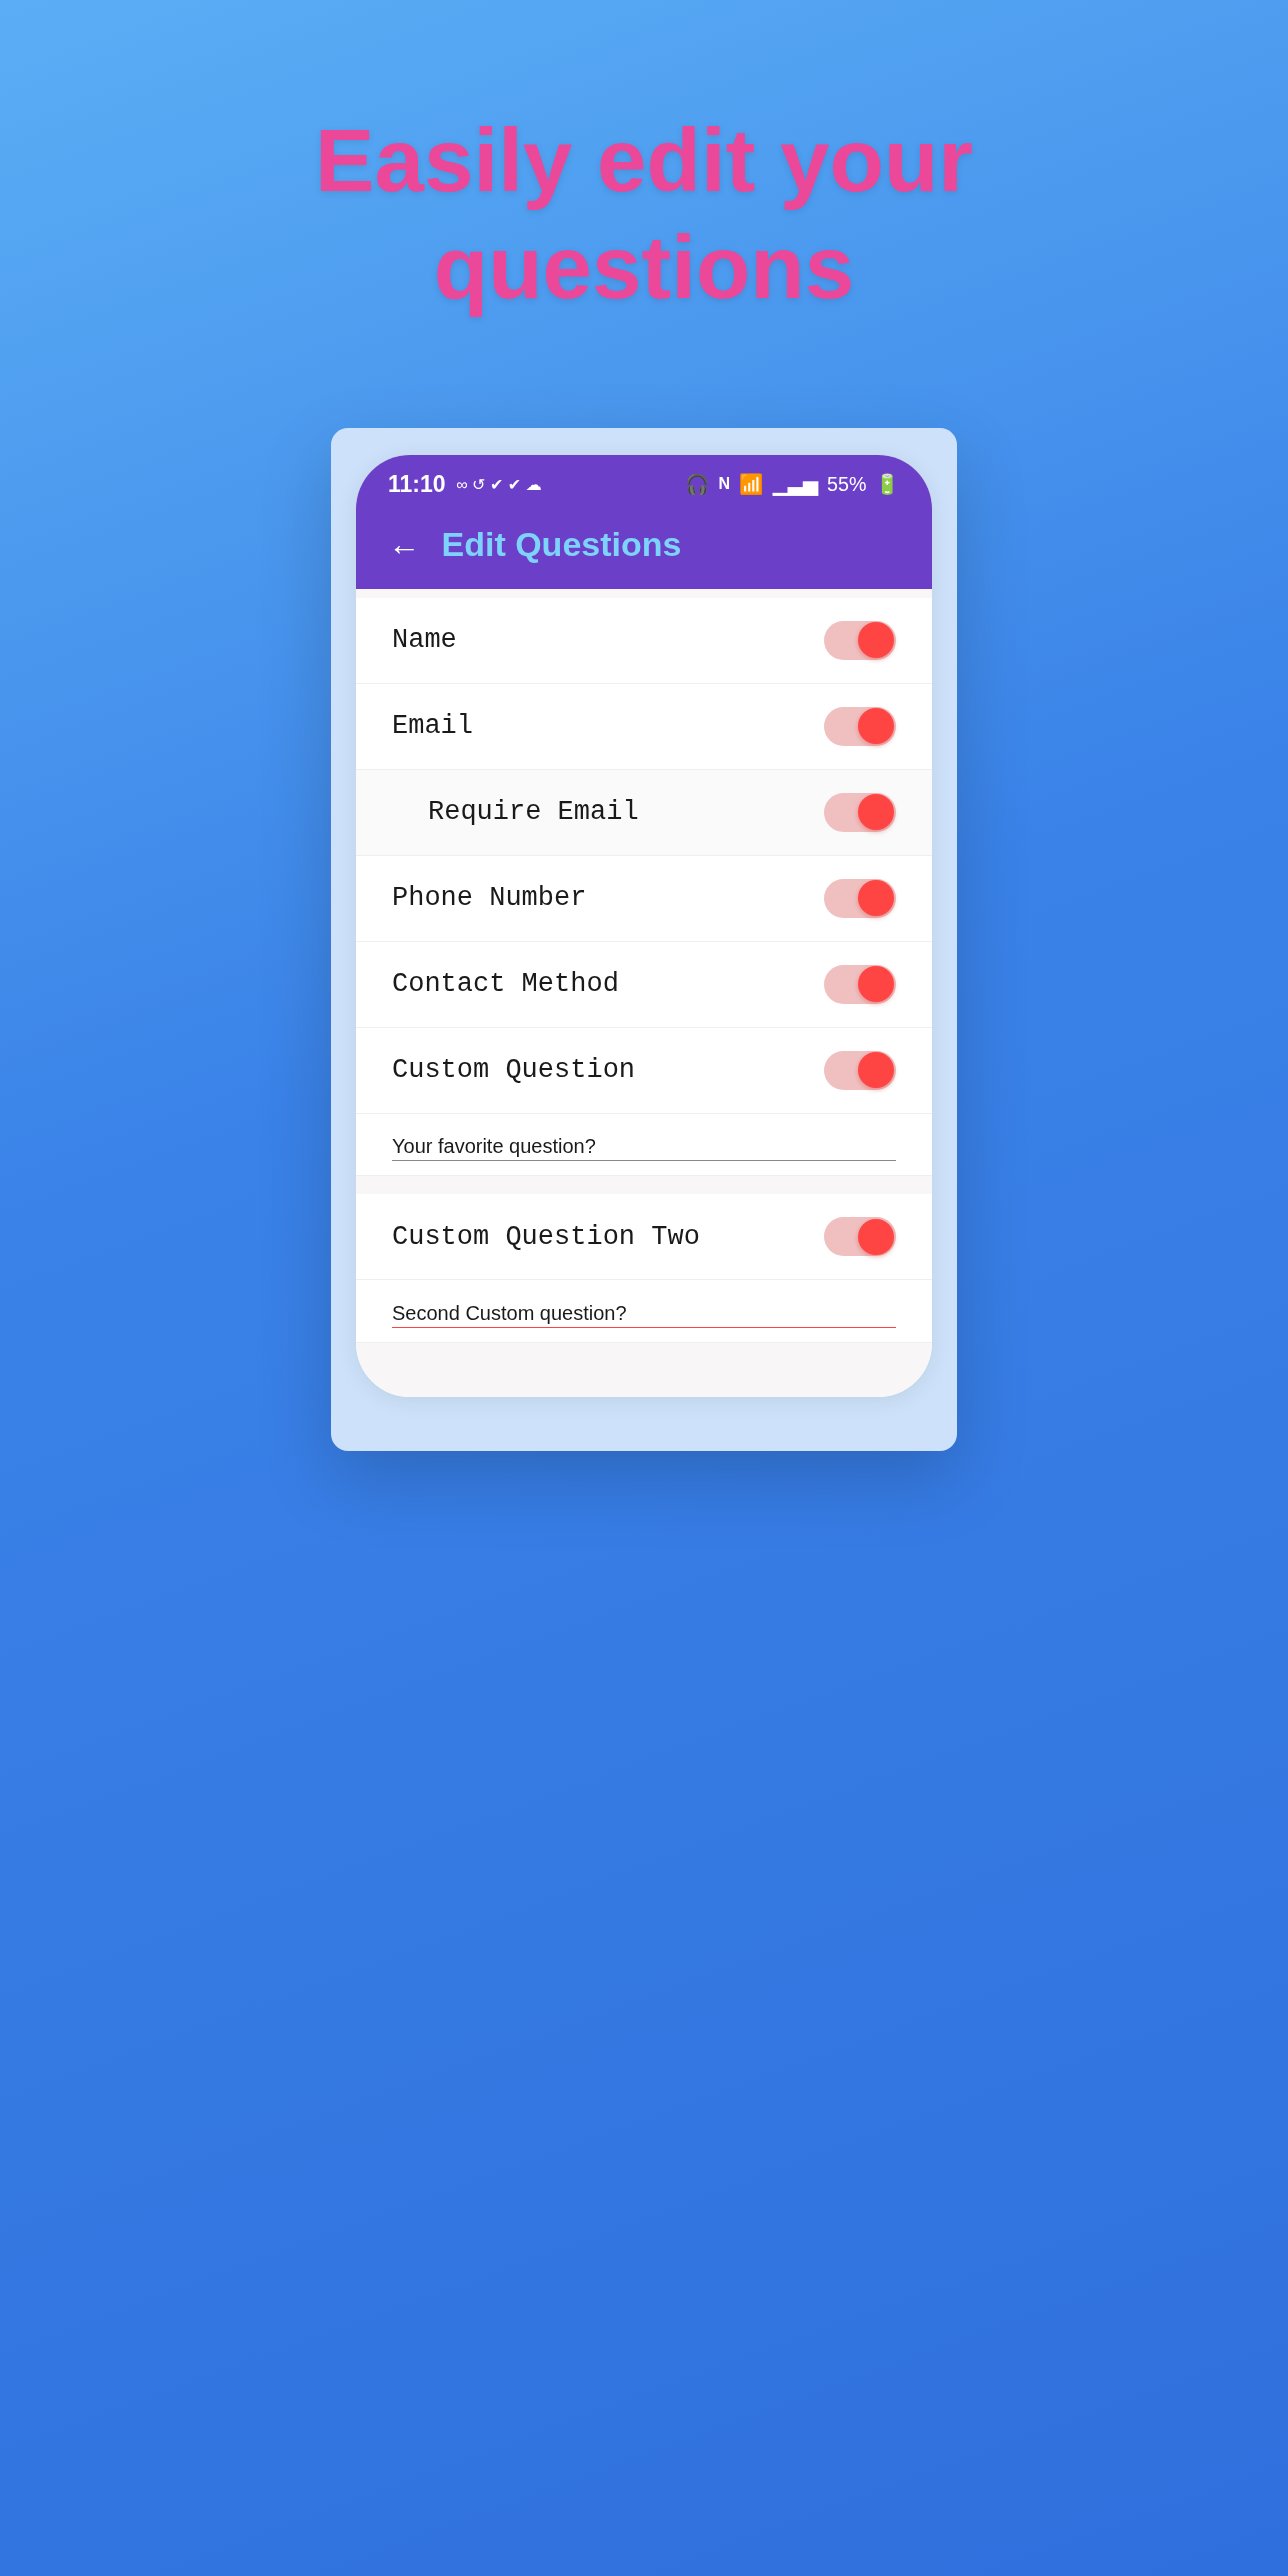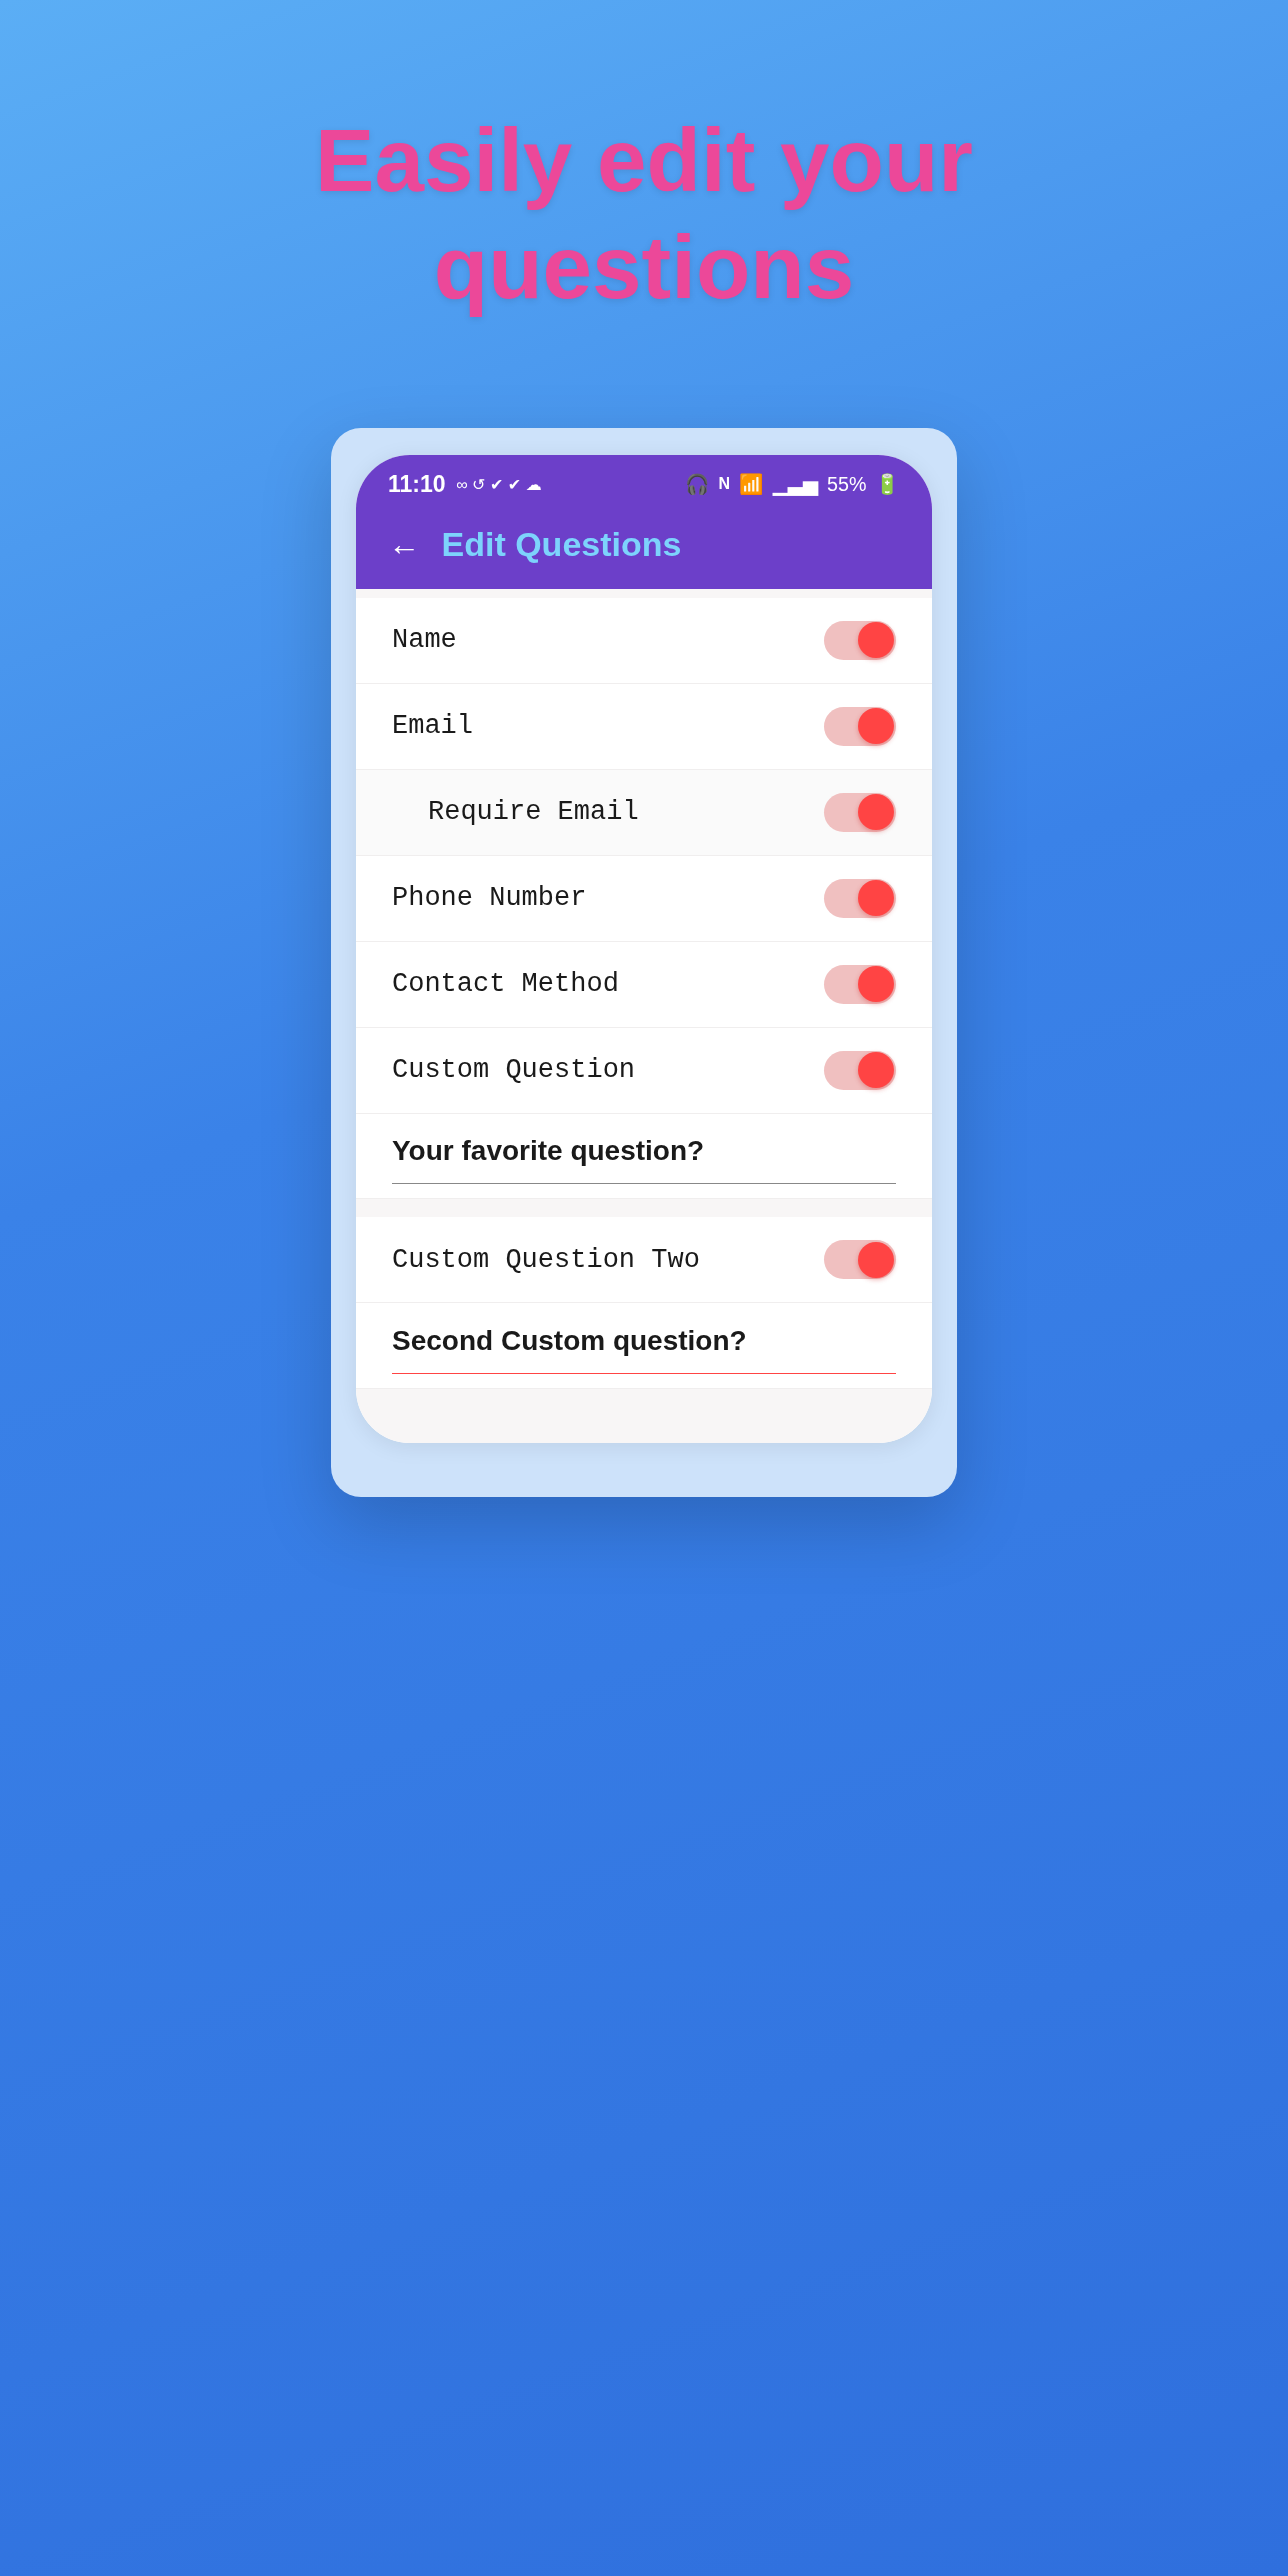--- a/index.html
+++ b/index.html
@@ -23,21 +23,21 @@
       margin-top: 107px;
       line-height: 1.2;
       padding: 0 72px;
       text-shadow: 0 1.8px 7.2px rgba(0,0,0,0.10);
     }
 
     .phone-wrapper {
       margin-top: 107px;
       width: 626px;
       background: #cde2fa;
-      border-radius: 30px;
+      border-radius: 17px;
       padding: 27px 25px 54px 25px;
       box-shadow: 0 27px 72px rgba(0,0,0,0.18);
     }
 
     .phone-inner {
       width: 100%;
       background: #fff;
       border-radius: 54px;
       overflow: hidden;
       box-shadow: 0 3.6px 21.5px rgba(0,0,0,0.08);
@@ -154,28 +154,27 @@
 
     
     .input-row {
       background: #fff;
       padding: 21.5px 36px 14.3px 36px;
       border-bottom: 0.9px solid #f0eeee;
     }
 
     .question-input {
       width: 100%;
-      font-size: 28px;
+      font-size: 20px;
       color: #1a1a1a;
       border: none;
       background: transparent;
       outline: none;
       border-bottom: 1.8px solid #888;
-      padding-bottom: 16px;
-      font-weight: bold;
+      padding-bottom: 2px;
     }
 
     .question-input.active {
       border-bottom: 1.8px solid #f44;
       color: #1a1a1a;
     }
 
     
     .spacer {
       height: 18px;

